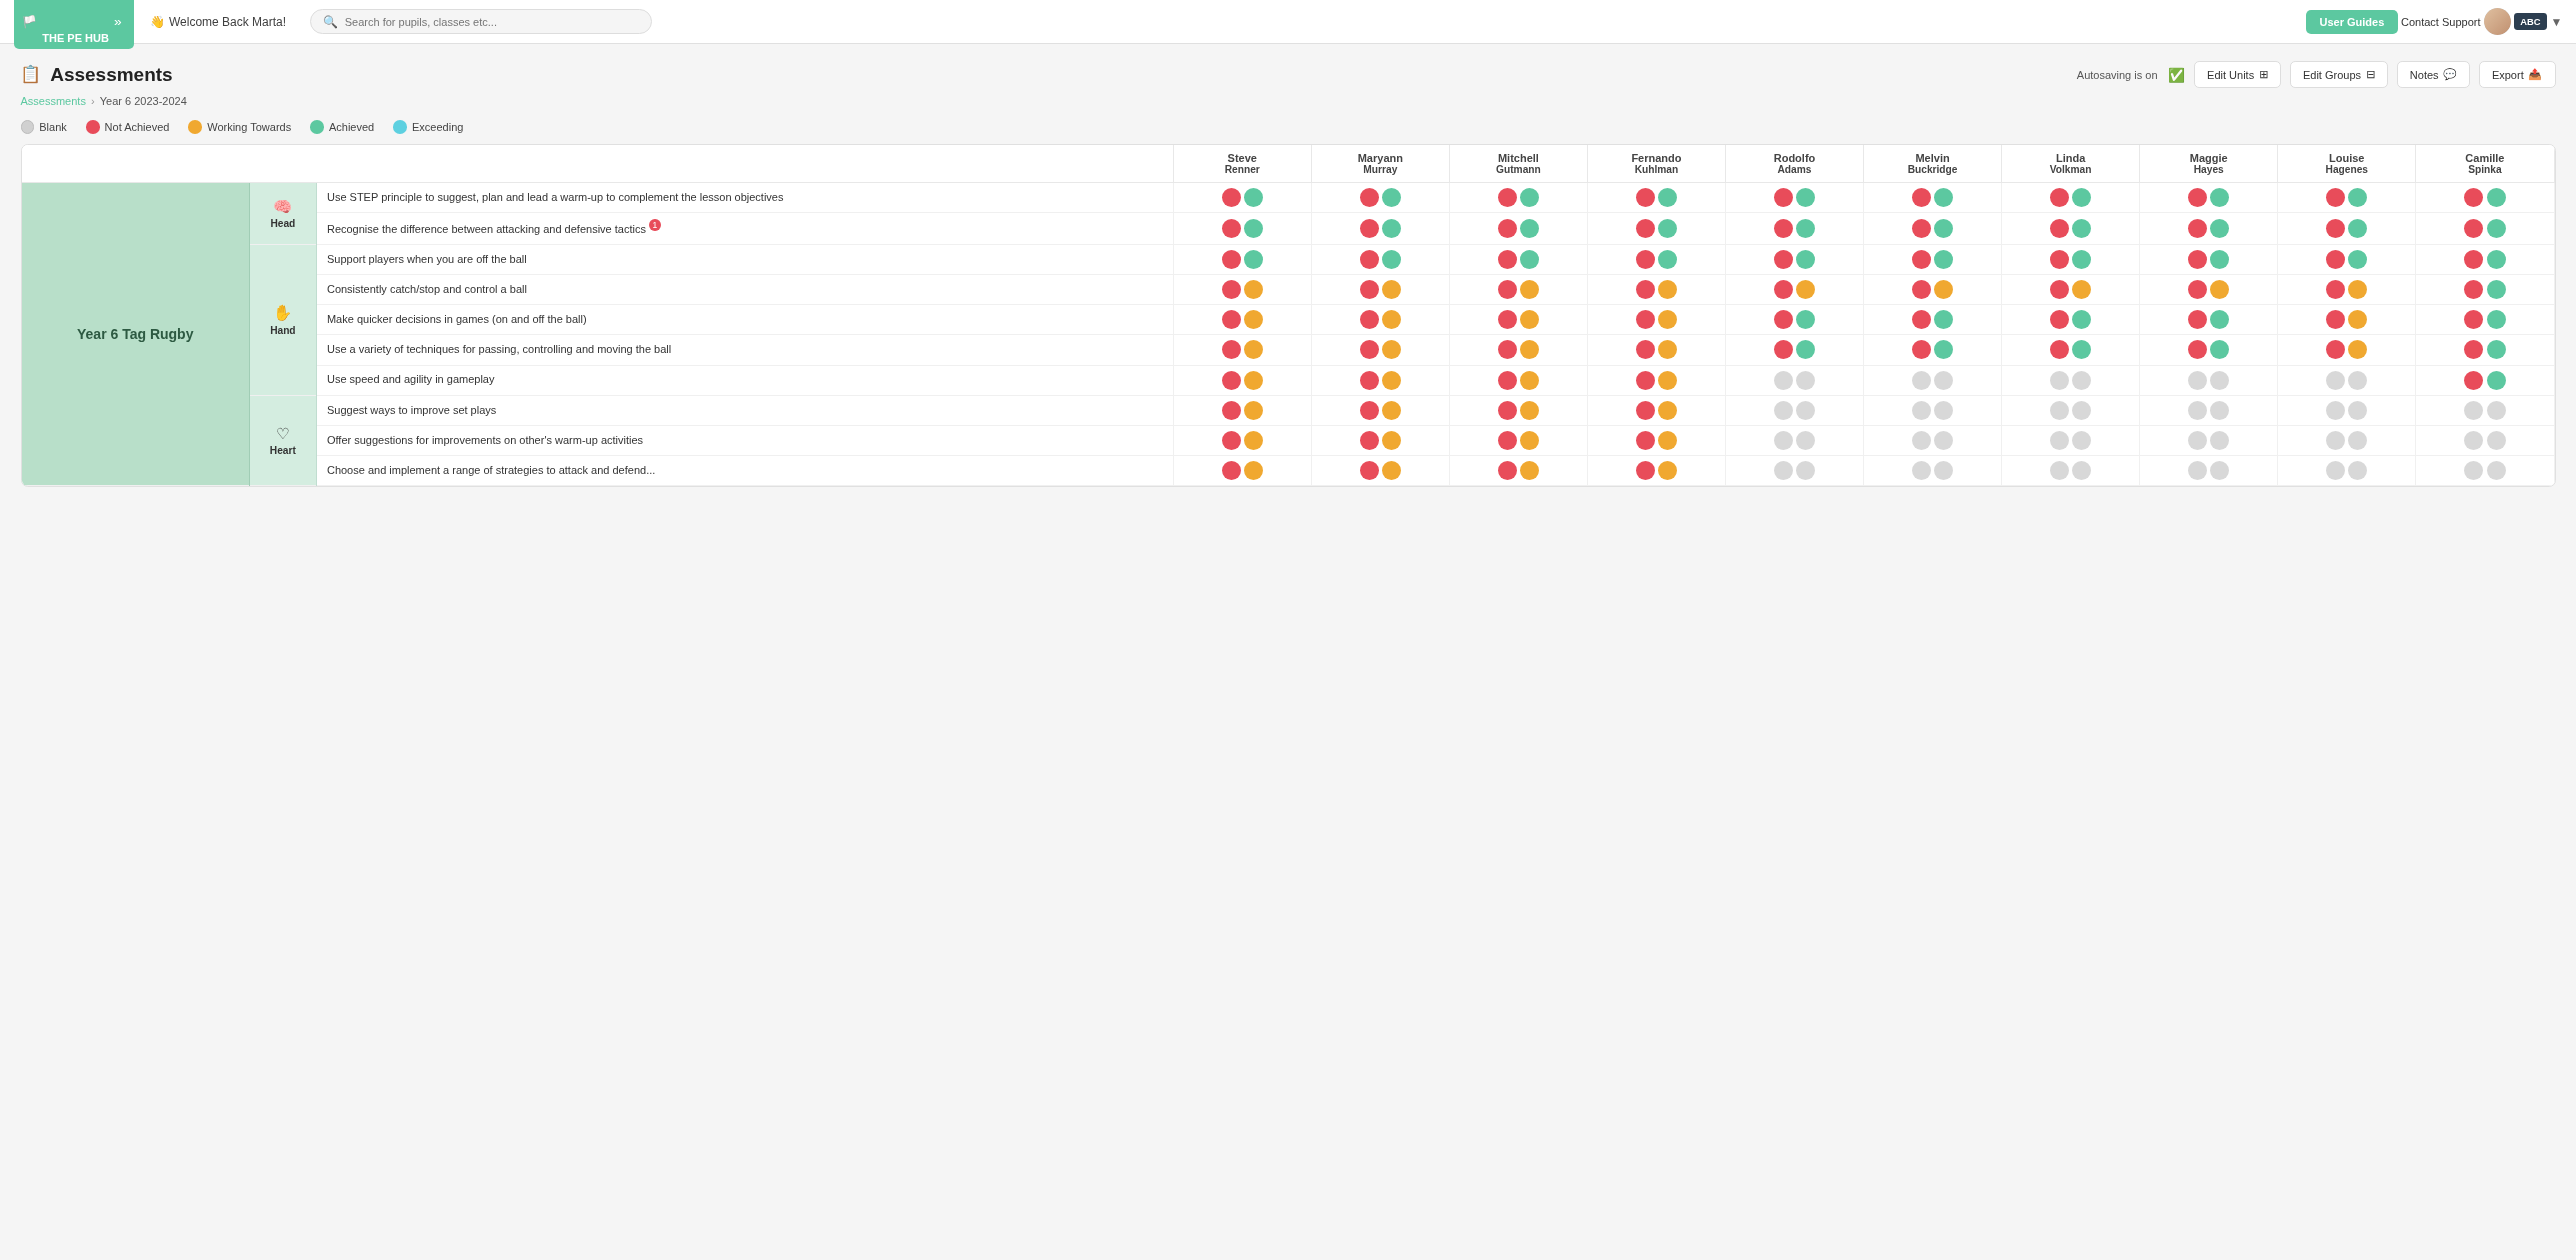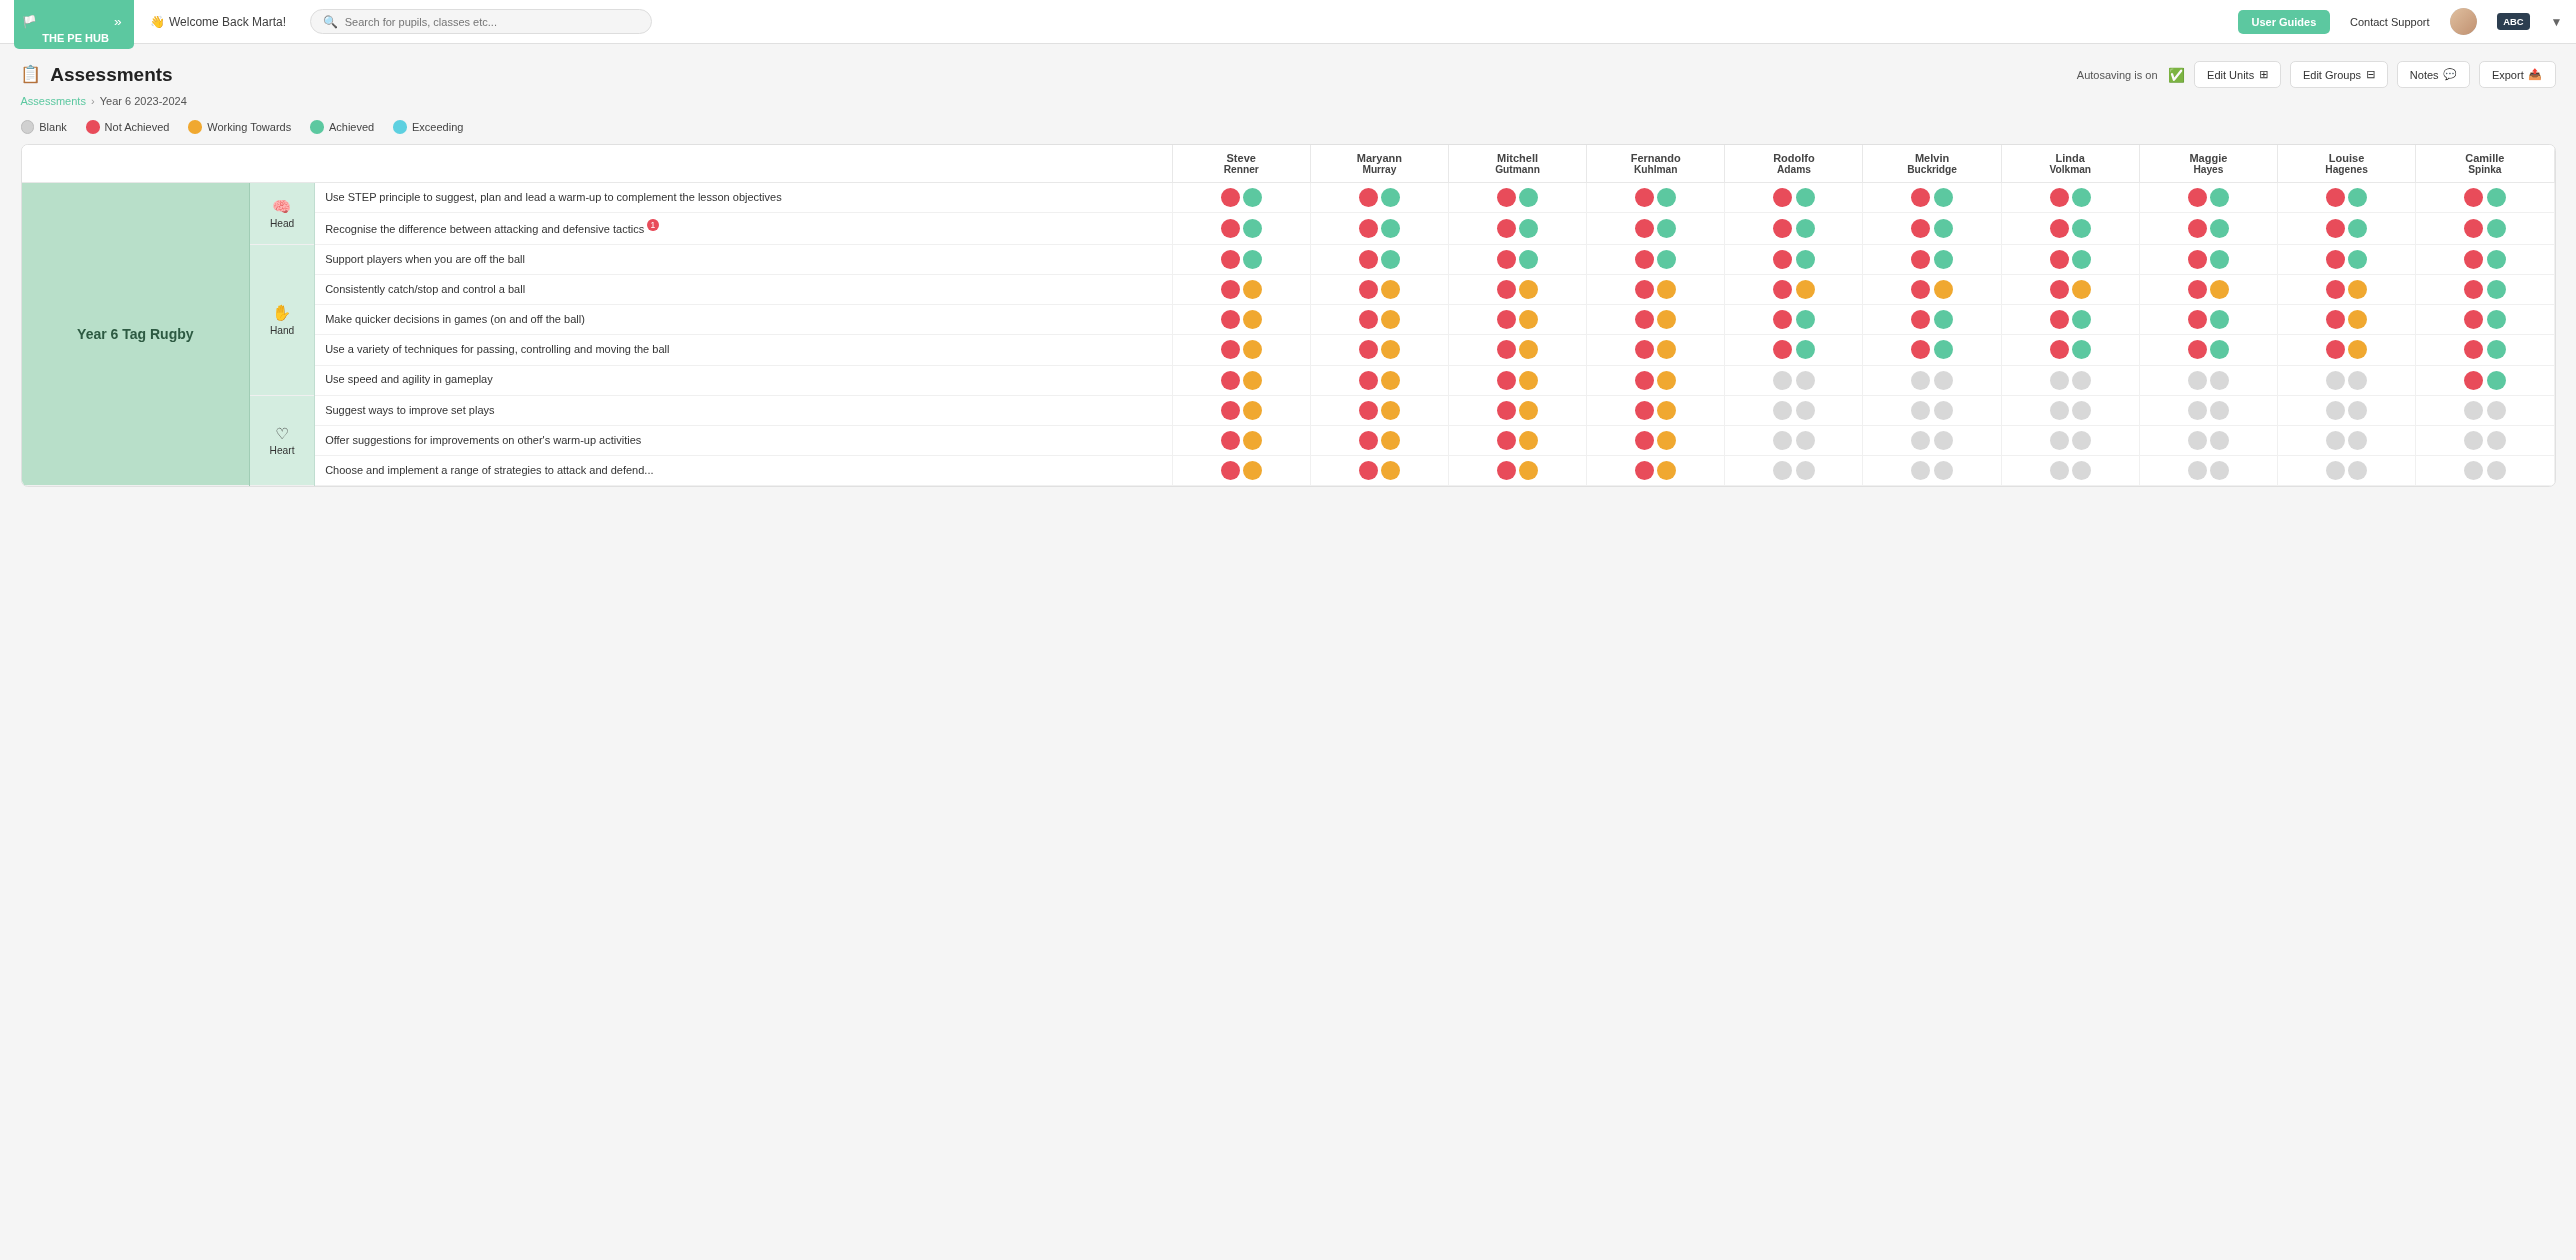--- a/index.html
+++ b/index.html
@@ -12,21 +12,21 @@
     }
     .logo-area { display: flex; align-items: center; background: #5cc8a0; padding: 5.1px 8.5px; border-radius: 5.1px; gap: 5.1px; min-width: 120px; }
     .logo-text { color: #fff; font-weight: 700; font-size: 11px; margin-top: 32px; }
     .chevron-icon { color: #fff; font-size: 13.7px; }
     .welcome-text { font-size: 12px; color: #404040; margin-left: 6.8px; }
     .search-bar {
       display: flex; align-items: center; background: #f5f5f5; border: 0.9px solid #ddd;
       border-radius: 17px; padding: 4.3px 12px; flex: 1; max-width: 342px; gap: 6.8px; margin-left: 13.7px;
     }
     .search-bar input { border: none; background: transparent; outline: none; font-size: 11px; width: 100%; color: #666; }
-    .nav-right { display: flex; align-items: center; gap: 20px; margin-left: auto; }
+    .nav-right { display: flex; align-items: center; gap: 3px; margin-left: auto; }
     .btn-user-guides { background: #5cc8a0; color: #fff; border: none; border-radius: 5.1px; padding: 6px 13.7px; font-size: 11px; font-weight: 600; cursor: pointer; }
     .contact-support { font-size: 11px; color: #333; cursor: pointer; }
     .avatar { width: 27px; height: 27px; border-radius: 50%; background: #ccc; overflow: hidden; display: flex; align-items: center; justify-content: center; }
     .avatar-img { width: 27px; height: 27px; border-radius: 50%; background: linear-gradient(135deg, #e0c0a0, #c09070); }
     .org-badge { background: #2c3e50; color: #fff; font-size: 9.4px; font-weight: 700; padding: 3.4px 6.8px; border-radius: 3.4px; }
     .dropdown-icon { color: #666; }
 
     
     .page { padding: 17px 20.5px; }
     .page-header { display: flex; align-items: center; justify-content: space-between; margin-bottom: 6.8px; }
@@ -81,21 +81,21 @@
     .cd-green { background: #5cc8a0; }
     .cd-gray { background: #d8d8d8; }
 
     
     .group-cell {
       background: #d4ede0; text-align: center; font-size: 11px; font-weight: 500;
       color: #333; vertical-align: middle; border-right: 0.9px solid #c0ddd0;
       position: relative;
     }
     .group-icon { font-size: 15.4px; display: block; margin-bottom: 1.7px; }
-    .group-label { font-size: 10.2px; font-weight: 400; margin-top: 12px; }
+    .group-label { font-size: 10.2px; font-weight: 700; margin-top: 12px; }
 
     .unit-cell {
       background: #b8dfc9; text-align: center; font-size: 11px; font-weight: 600;
       color: #2d6a4f; vertical-align: middle; border-right: 0.9px solid #a0cdb5;
       writing-mode: horizontal-tb;
     }
     .unit-label { font-size: 14px; font-weight: 600; color: #2d5a42; }
   </style>
 </head>
 <body>

